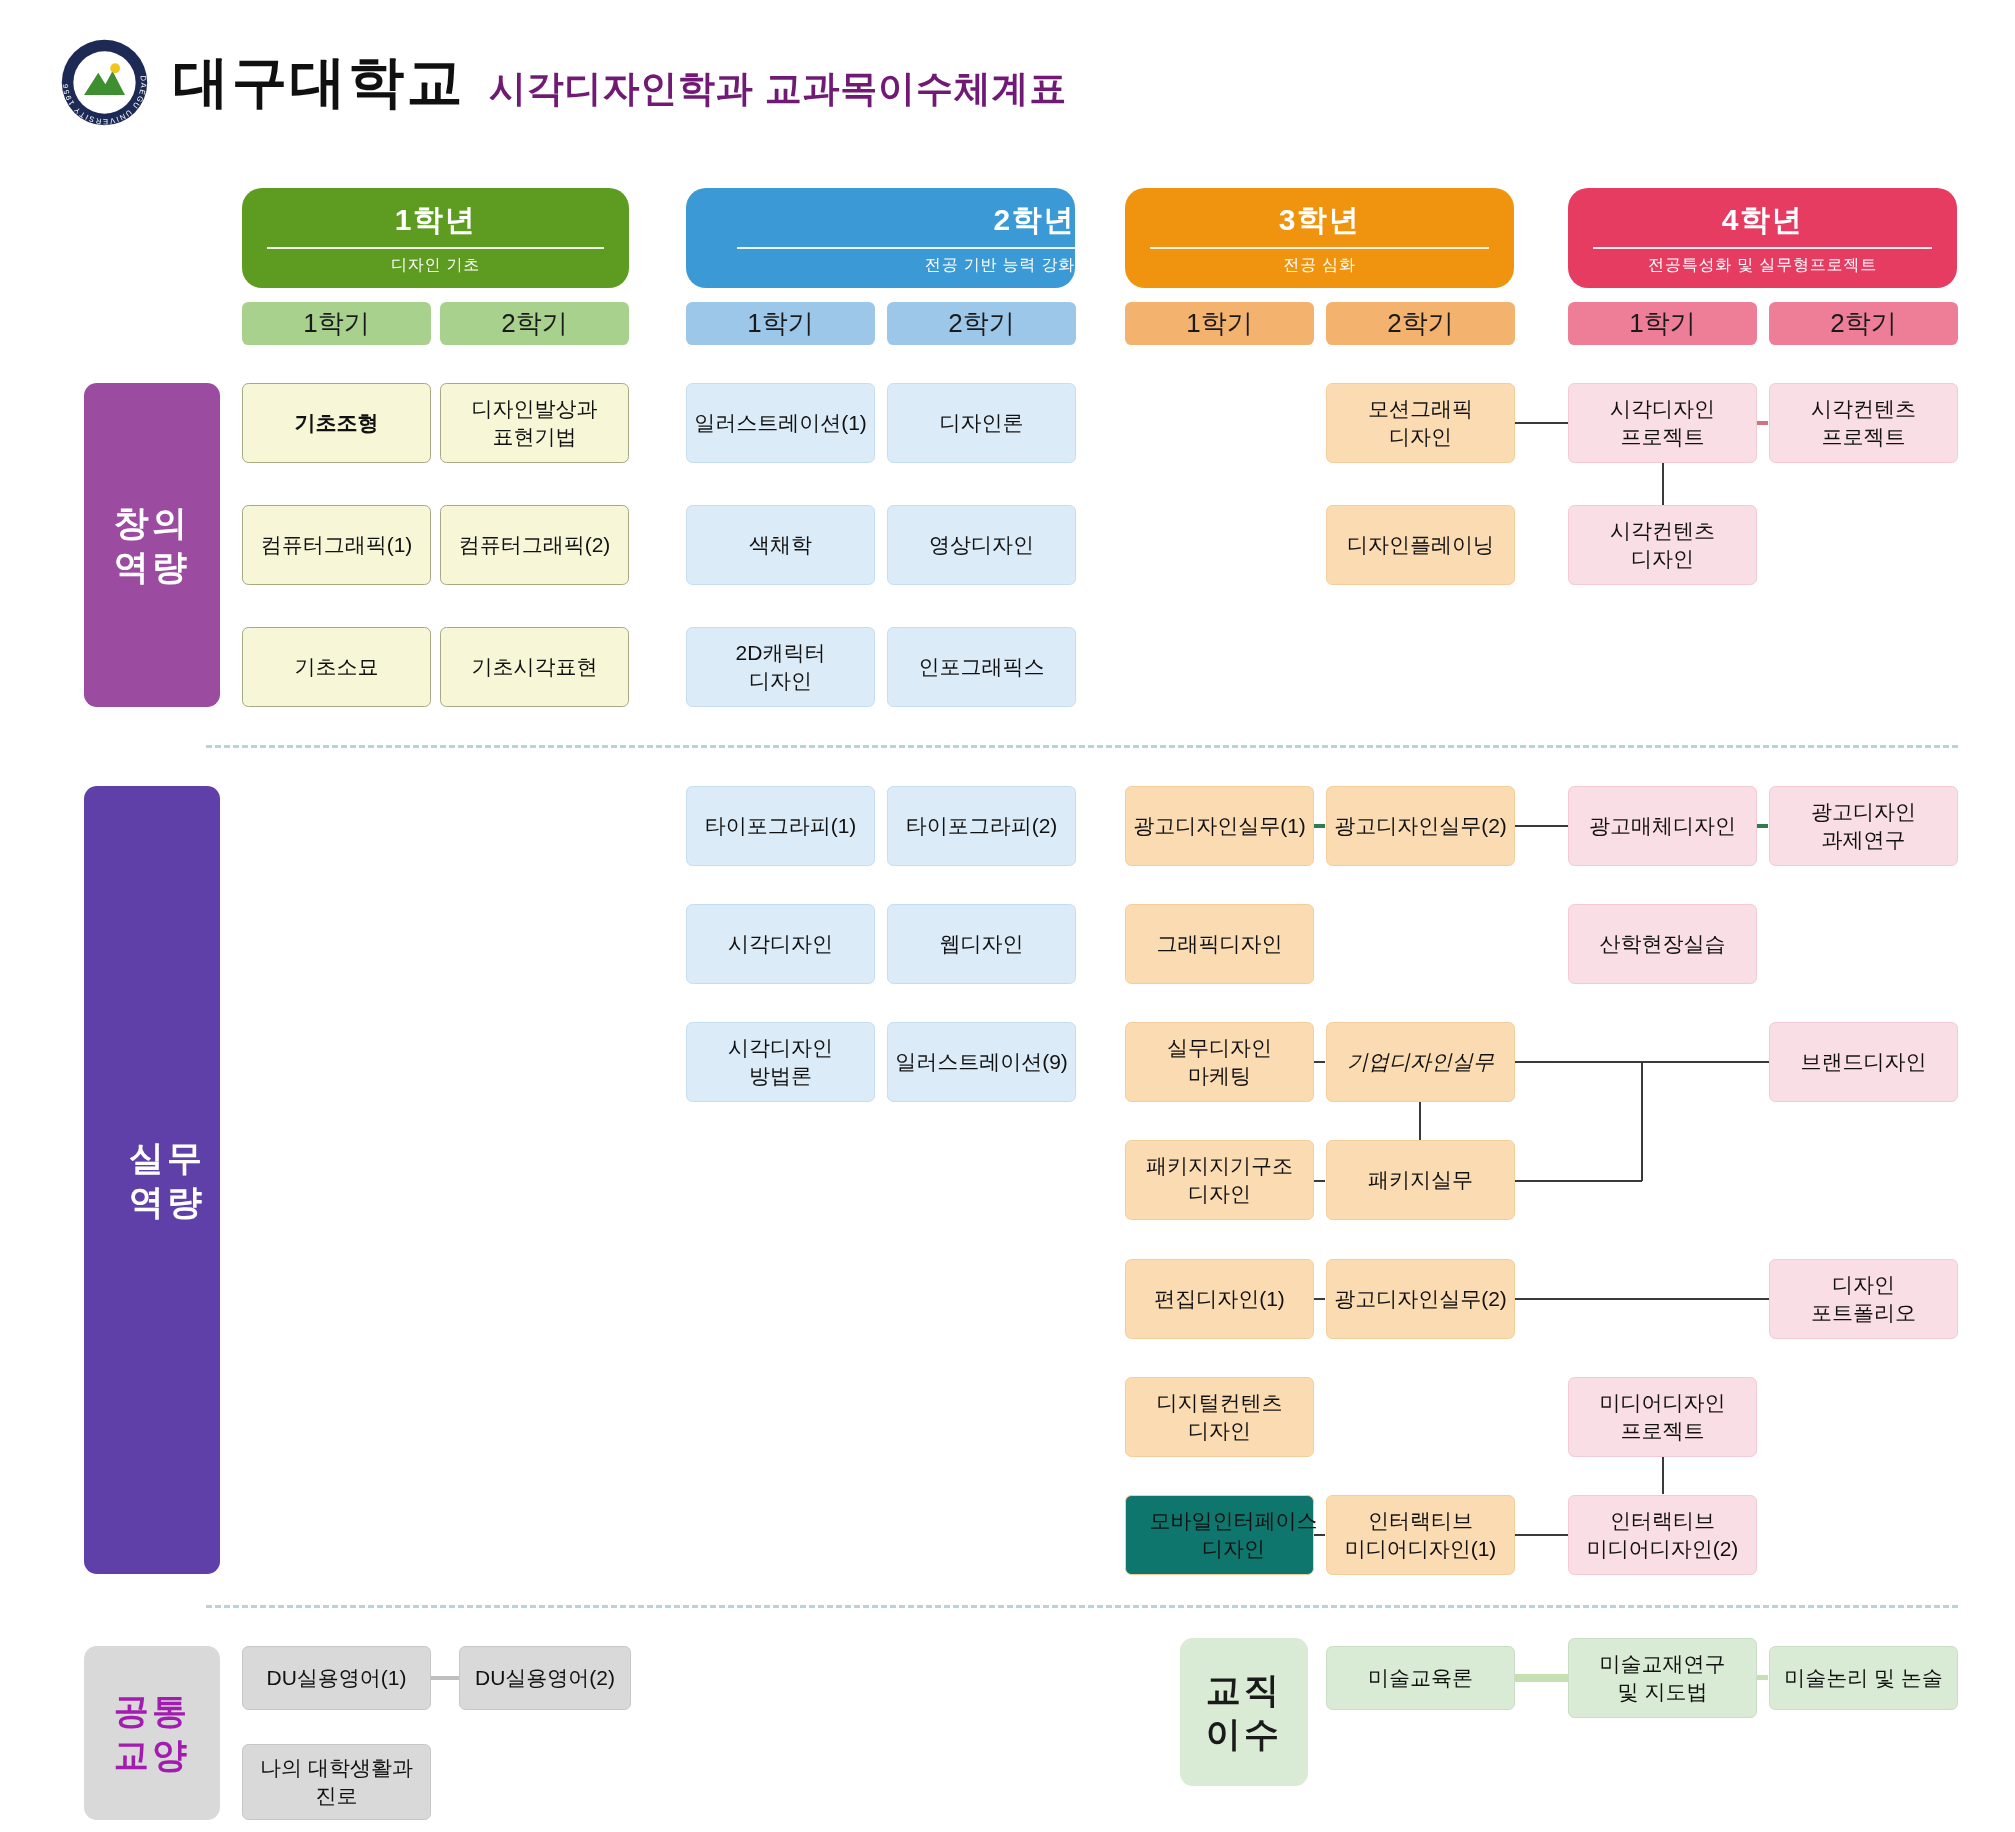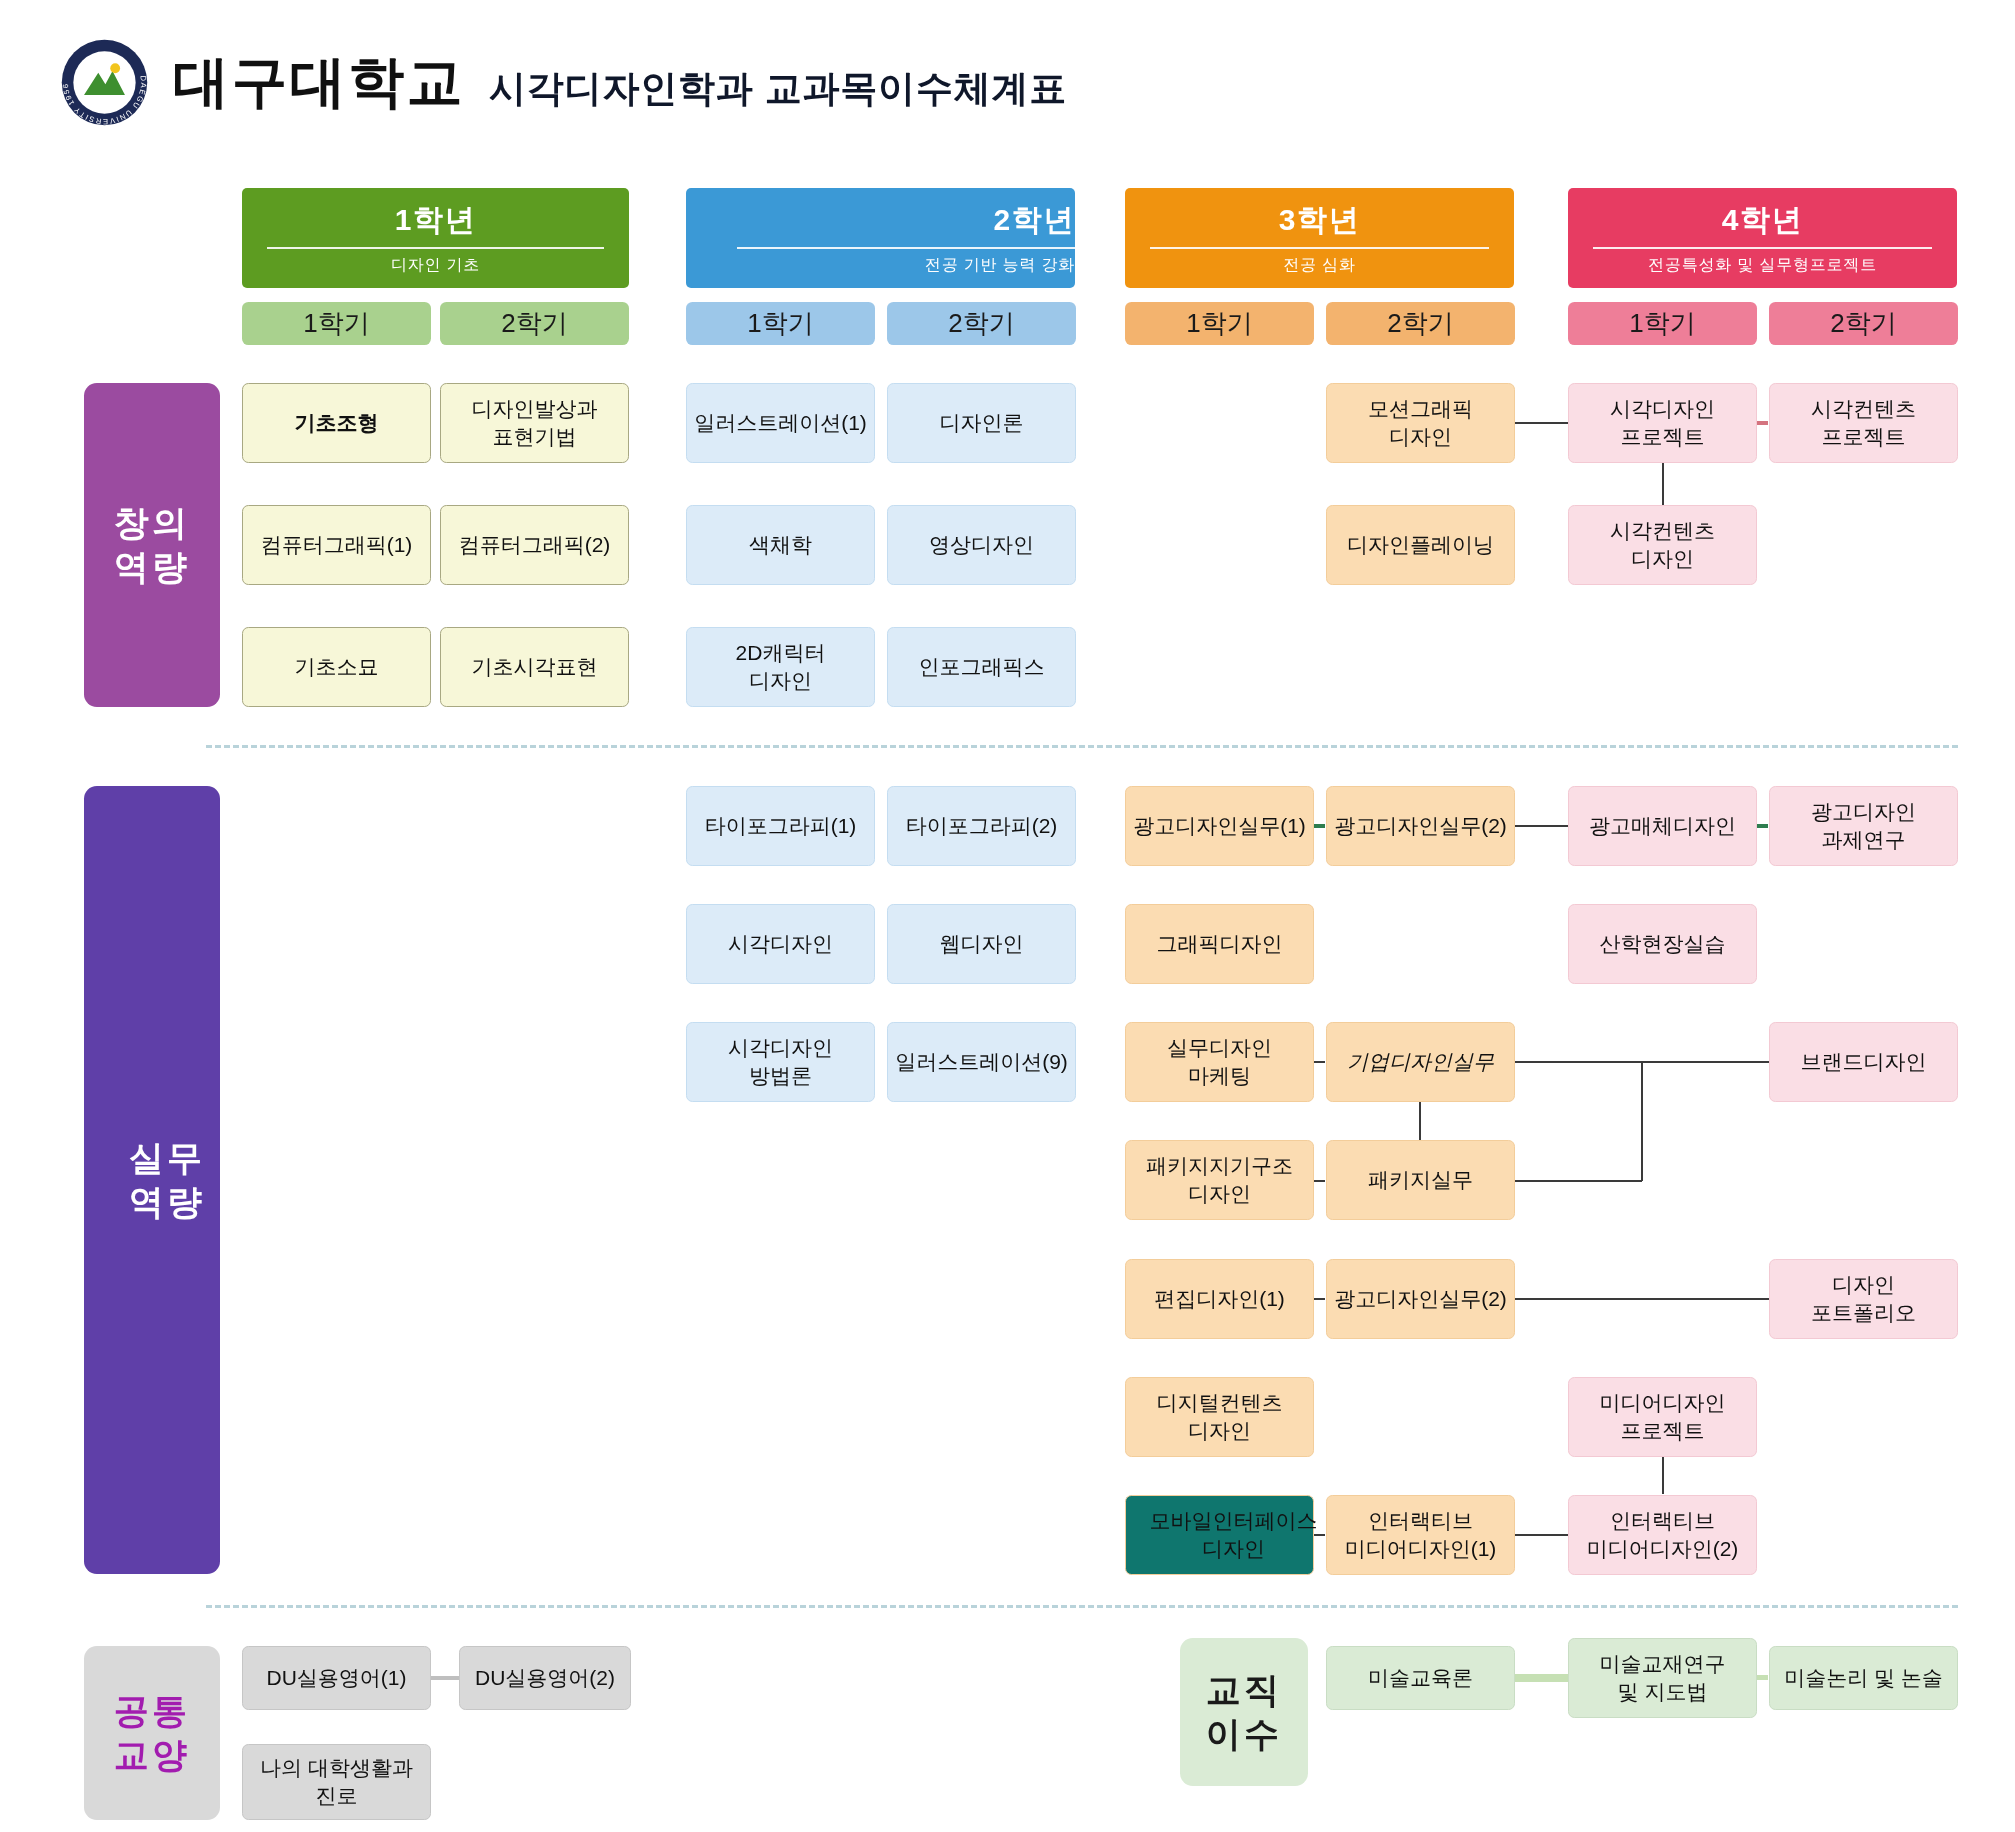--- a/index.html
+++ b/index.html
@@ -3,23 +3,23 @@
 <meta charset="utf-8">
 <style>
   * { margin:0; padding:0; box-sizing:border-box; }
   html,body { background:#ffffff; }
   body { font-family:"Liberation Sans", sans-serif; }
   .board { position:relative; width:2016px; height:1832px; background:#ffffff; overflow:hidden; }
 
   .hdr { position:absolute; left:60px; top:38px; display:flex; align-items:center; }
   .hdr .logo { flex:0 0 auto; }
   .hdr h1 { font-size:56px; font-weight:700; color:#101010; letter-spacing:2.4px; margin-left:24px; }
-  .hdr h2 { font-size:37px; font-weight:600; color:#0f172a; margin-left:24px; margin-top:12.8px; letter-spacing:0.8px; }
-
-  .yearhead { position:absolute; top:188px; height:100px; border-radius:5px; color:#fff;
+  .hdr h2 { font-size:37px; font-weight:600; color:#701a75; margin-left:24px; margin-top:12.8px; letter-spacing:0.8px; }
+
+  .yearhead { position:absolute; top:188px; height:100px; border-radius:20px; color:#fff;
               display:flex; flex-direction:column; align-items:center; justify-content:center; gap:6.4px; }
   .yearhead .yl { font-size:30px; font-weight:700; letter-spacing:1.6px; }
   .yearhead .dv { width:87%; height:1.6px; background:rgba(255,255,255,.9); }
   .yearhead .ys { font-size:16px; font-weight:500; letter-spacing:0.8px; }
 
   .chip { position:absolute; top:302px; width:189px; height:43px; border-radius:6.4px;
           display:flex; align-items:center; justify-content:center;
           font-size:26px; font-weight:500; color:#1a1a1a; }
 
   .side { position:absolute; border-radius:12.8px; display:flex; flex-direction:column;

